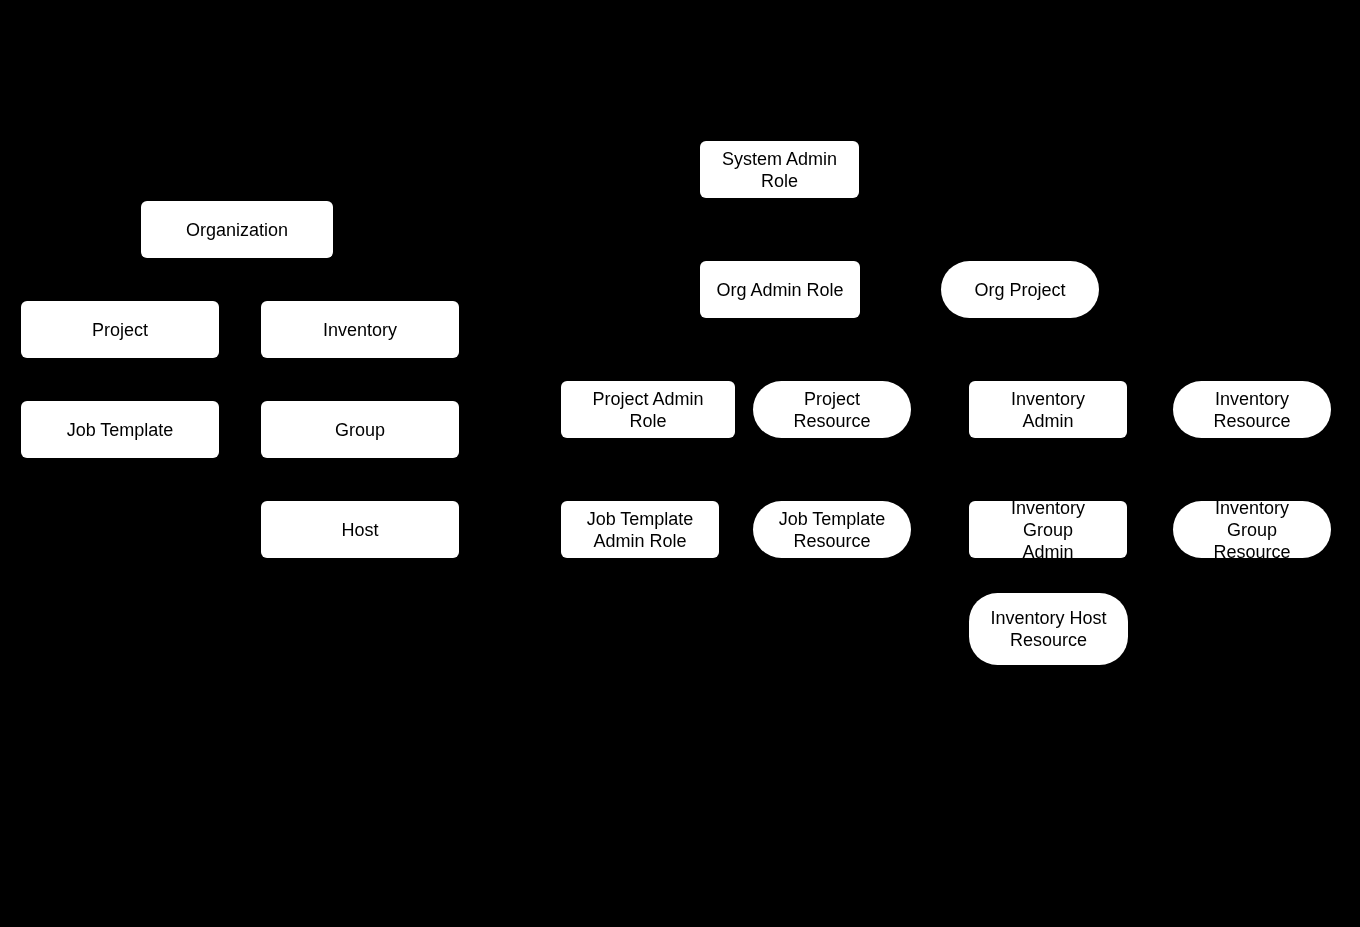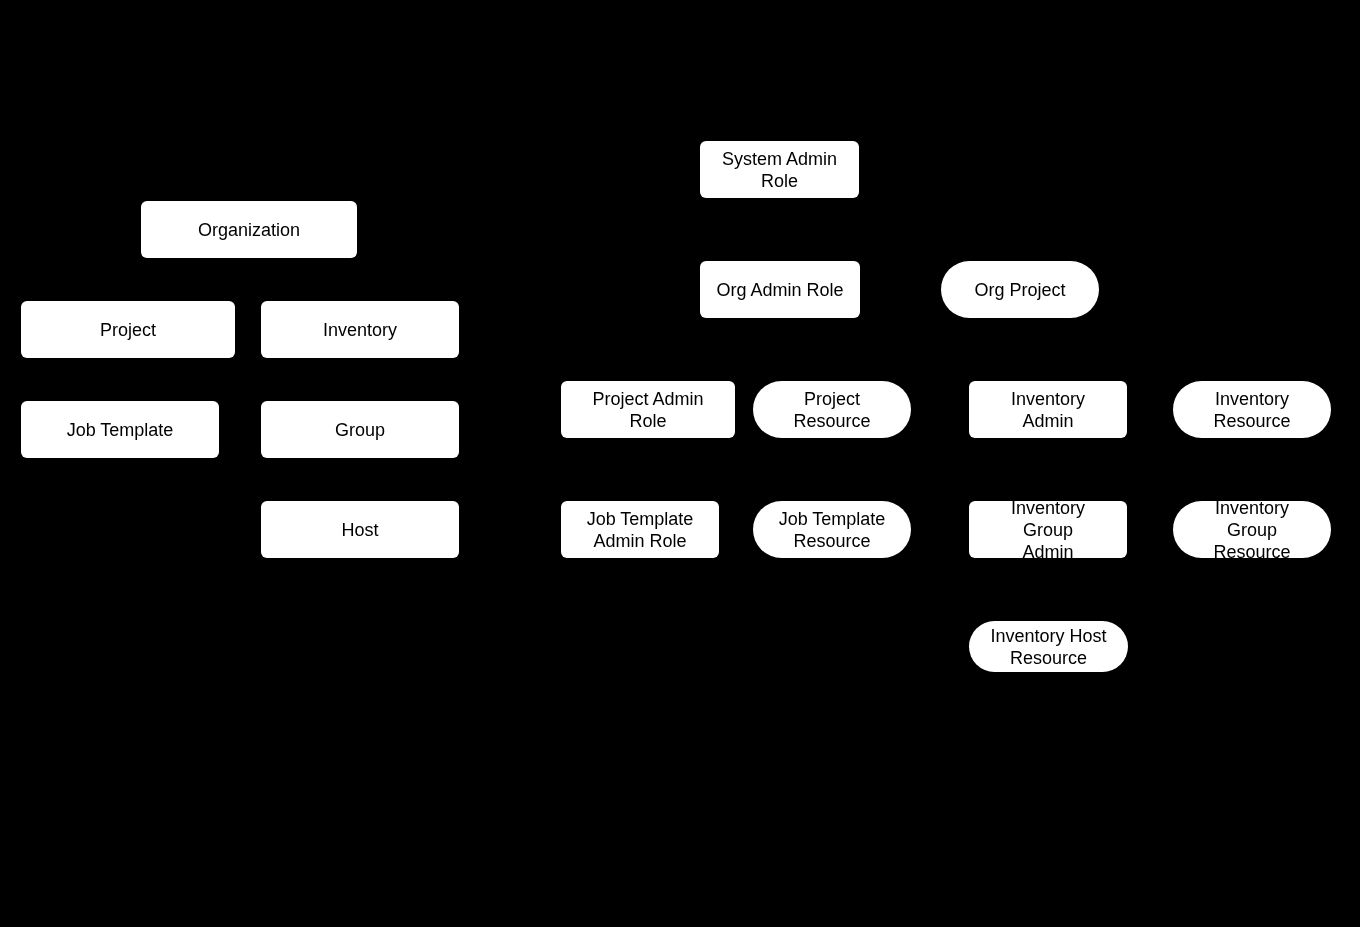--- a/index.html
+++ b/index.html
@@ -34,23 +34,23 @@
   }
   .stadium {
     border-radius: 28.5px;
   }
 </style>
 </head>
 <body>
 
 <div class="canvas">
 
-  <div class="node rect" style="left:141px; top:201px; width:216px; height:57px">Organization</div>
+  <div class="node rect" style="left:141px; top:201px; width:192px; height:57px">Organization</div>
 
-  <div class="node rect" style="left:21px; top:301px; width:214px; height:57px">Project</div>
+  <div class="node rect" style="left:21px; top:301px; width:198px; height:57px">Project</div>
 
   <div class="node rect" style="left:261px; top:301px; width:198px; height:57px">Inventory</div>
 
   <div class="node rect" style="left:21px; top:401px; width:198px; height:57px">Job Template</div>
 
   <div class="node rect" style="left:261px; top:401px; width:198px; height:57px">Group</div>
 
   <div class="node rect" style="left:261px; top:501px; width:198px; height:57px">Host</div>
 
   <div class="node rect" style="left:700px; top:141px; width:159px; height:57px">System Admin
@@ -75,16 +75,16 @@
 
   <div class="node stadium" style="left:753px; top:501px; width:158px; height:57px">Job Template
 Resource</div>
 
   <div class="node rect" style="left:969px; top:501px; width:158px; height:57px">Inventory Group
 Admin</div>
 
   <div class="node stadium" style="left:1173px; top:501px; width:158px; height:57px">Inventory Group
 Resource</div>
 
-  <div class="node stadium" style="left:969px; top:621px; width:159px; height:51px">Inventory Host
+  <div class="node stadium" style="left:969px; top:593px; width:159px; height:72px">Inventory Host
 Resource</div>
 
 </div>
 
 </body></html>

